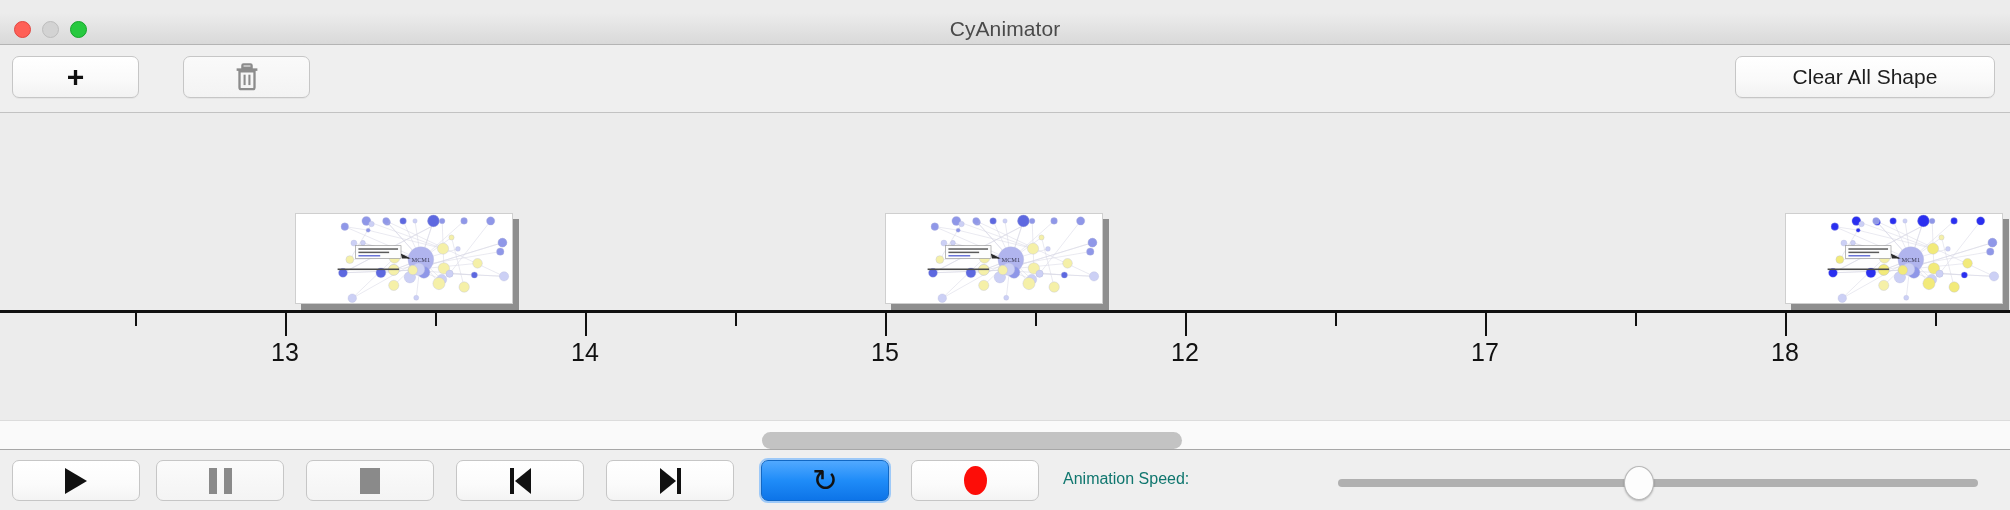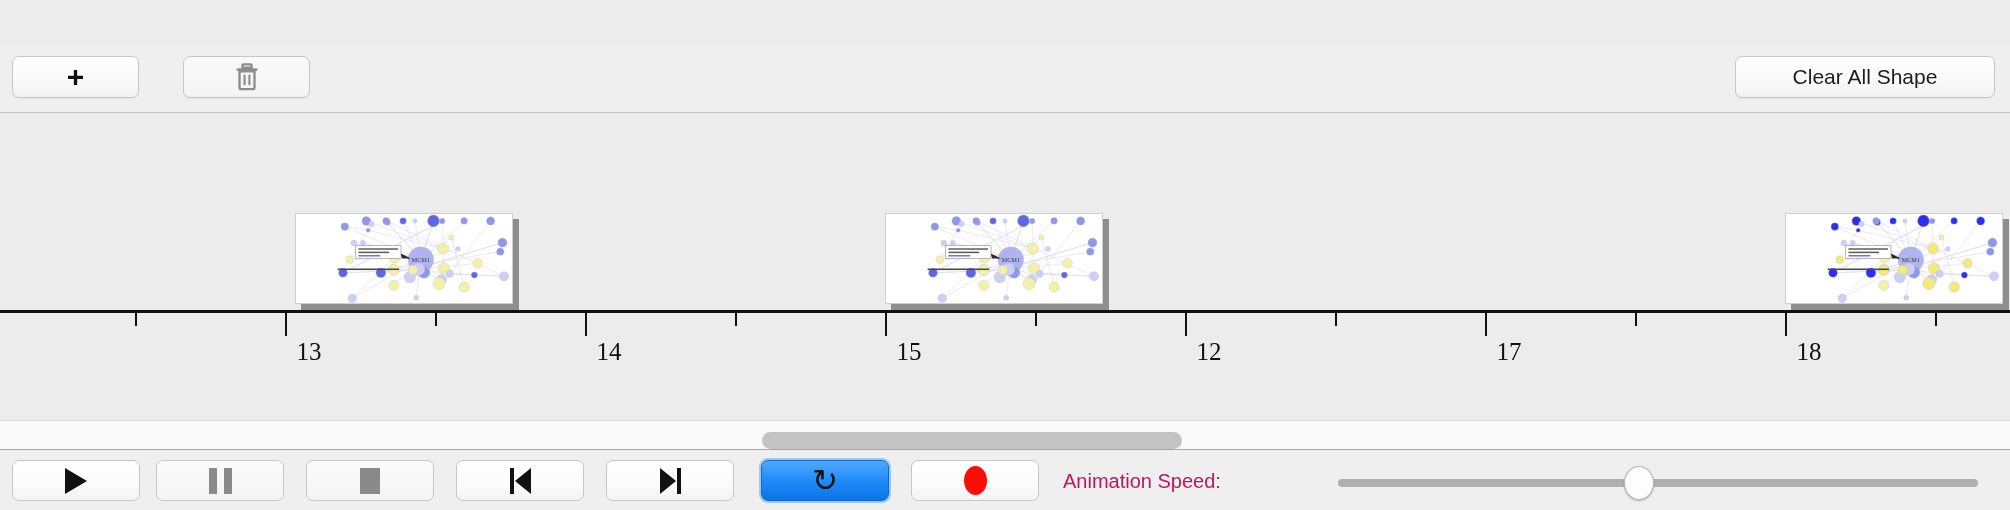--- a/index.html
+++ b/index.html
@@ -76,23 +76,22 @@
   .net { position:absolute; inset:0; }
 
   
   .axis { position:absolute; left:0; top:310px; width:2010px; height:110px; background:#ececec; }
   .axis-line { position:absolute; left:0; top:0; width:2010px; height:3px; background:#111; }
   .tick { position:absolute; top:3px; width:2px; background:#111; }
   .tick.major { height:23px; }
   .tick.minor { height:13px; }
   .tick-label {
     position:absolute; top:28px; font-size:25px; color:#111;
-    font-family:Liberation Serif, serif; transform:translateX(-50%);
+    font-family:Liberation Sans, sans-serif; transform:translateX(-50%);
     white-space:nowrap;
-    margin-left:24px;
   }
   .axis-name {
     position:absolute; top:77px; width:2010px; text-align:center;
     font-size:24px; color:#111;
   }
   .axis-name span { position:relative; left:-840px; }
 
   
   .scrollzone {
     position:absolute; left:0; top:420px; width:2010px; height:30px;
@@ -137,37 +136,45 @@
   .g-prev, .g-next { display:flex; align-items:center; }
   .g-prev i { display:block; width:4px; height:26px; background:#111; margin-right:1px; }
   .g-prev u { display:block; width:0;height:0;border-right:16px solid #111;border-top:13px solid transparent;border-bottom:13px solid transparent; }
   .g-next u { display:block; width:0;height:0;border-left:16px solid #111;border-top:13px solid transparent;border-bottom:13px solid transparent; }
   .g-next i { display:block; width:4px; height:26px; background:#111; margin-left:1px; }
   .g-loop { font-size:31px; color:#111; font-weight:500; }
   .g-rec  { width:23px; height:29px; border-radius:50%; background:#fd0d08; }
 
   .speed-label {
     position:absolute; left:1063px; top:20px;
-    font-size:20px; color:#be185d; white-space:nowrap;
+    font-size:16px; color:#0f766e; white-space:nowrap;
   }
   .slider { position:absolute; left:1338px; top:29px; width:640px; height:8px; }
   .sl-track { position:absolute; left:0; top:0; width:640px; height:8px; background:#b0b0b0; border-radius:4px; }
   .sl-knob {
     position:absolute; left:290px; top:-13px; width:30px; height:34px;
     border-radius:50%; background:#fdfdfd; border:1px solid #b8b8b8;
     box-shadow:0 1px 2px rgba(0,0,0,.25); cursor:pointer;
   }
   .trash-svg { width:28px; height:30px; }
 </style>
 </head>
 <body>
 
 <div id="app">
 
 
+  <div class="titlebar">
+    <div class="lights">
+      <span class="light l-close"></span>
+      <span class="light l-min"></span>
+      <span class="light l-max"></span>
+    </div>
+    <div class="win-title">CyAnimator</div>
+  </div>
 
   <div class="toolbar">
     <div class="tbtn" id="btn-add">
       <span class="plus">+</span>
     </div>
     <div class="tbtn flat" id="btn-del">
       <svg class="trash-svg" viewBox="0 0 24 26">
         <path d="M9 2 h6 a1 1 0 0 1 1 1 v2 h-8 v-2 a1 1 0 0 1 1 -1 z" fill="none" stroke="#8c8c8c" stroke-width="2"></path>
         <rect x="3" y="5.5" width="18" height="2.2" fill="#8c8c8c"></rect>
         <path d="M5.5 8 h13 v14 a1.5 1.5 0 0 1 -1.5 1.5 h-10 a1.5 1.5 0 0 1 -1.5 -1.5 z" fill="none" stroke="#8c8c8c" stroke-width="2"></path>

